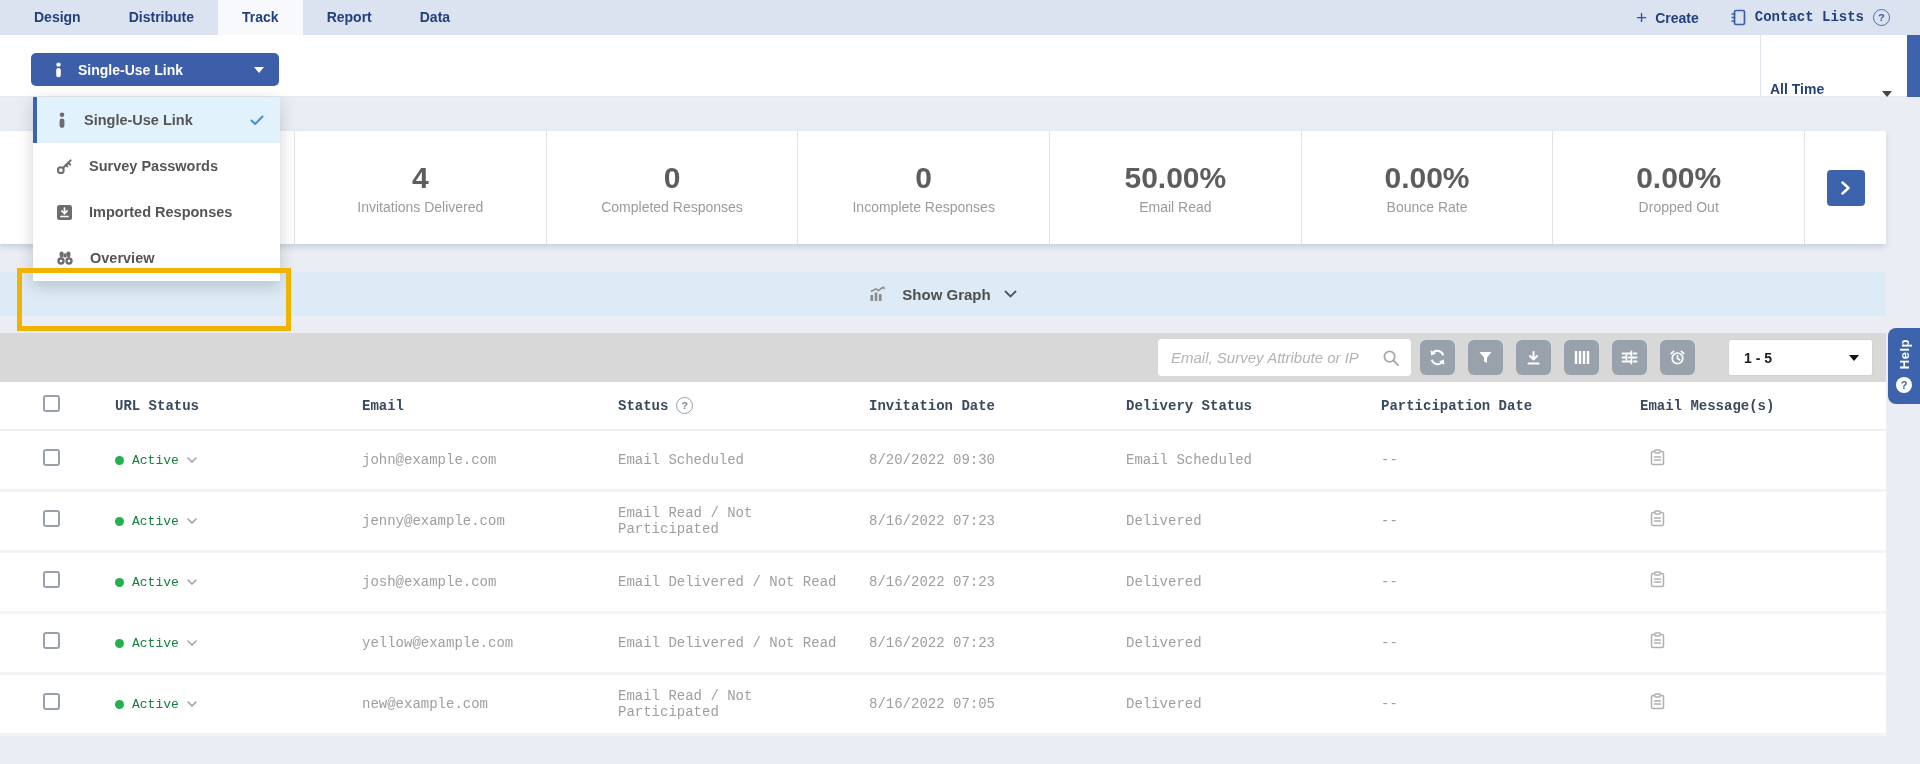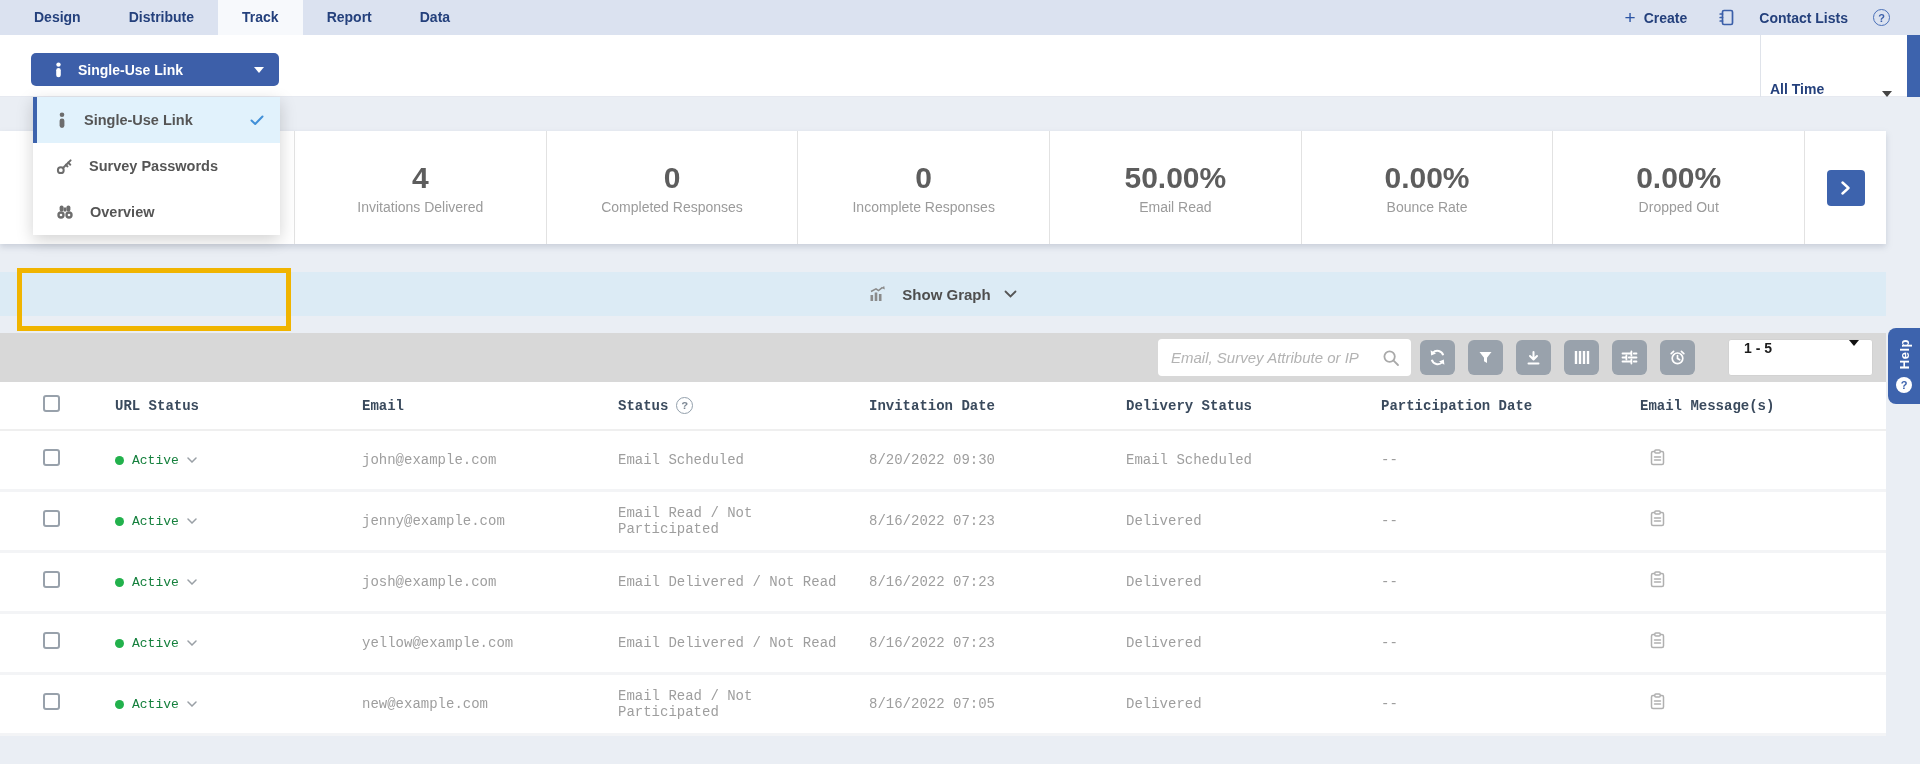--- a/index.html
+++ b/index.html
@@ -8,21 +8,21 @@
   #app { position:relative; width:1920px; height:764px; background:#eaeef4; overflow:hidden; }
 
   
   .topnav { position:absolute; left:0; top:0; width:1920px; height:35px; background:#dbe2f0; }
   .tabs { display:flex; padding-left:10px; height:35px; }
   .tab { padding:0 24px; line-height:35px; font-size:14px; font-weight:700; color:#24407c; cursor:pointer; }
   .tab.active { background:#f7f9fc; }
   .nav-actions { position:absolute; right:30px; top:0; height:35px; display:flex; align-items:center; gap:32px; color:#24407c; font-size:14px; font-weight:700; }
   .create-btn { display:flex; align-items:center; gap:8px; cursor:pointer; }
   .plus { font-size:19px; font-weight:400; color:#2d55a5; line-height:1; }
-  .contact-btn { display:flex; align-items:flex-end; gap:25px; cursor:pointer; }
+  .contact-btn { display:flex; align-items:flex-start; gap:9px; cursor:pointer;font-family:Liberation Mono, monospace; }
   .qcircle { width:17px; height:17px; border-radius:50%; display:inline-flex; align-items:center; justify-content:center; font-size:11px; font-weight:700; flex:none; }
   .qcircle.blue { border:1.5px solid #4a70b8; color:#3b5fa9; }
   .qcircle.gray { border:1.5px solid #93a0ac; color:#7d8894; margin-left:8px; }
 
   
   .subbar { position:absolute; left:0; top:35px; width:1920px; height:62px; background:#ffffff; border-bottom:1px solid #e6e9f0; }
   .collector-btn { position:absolute; left:31px; top:18px; width:248px; height:33px; background:#3d5fa9; border:none; border-radius:5px; display:flex; align-items:center; color:#fff; font-weight:700; font-size:14px; font-family:inherit; padding:0 15px 0 22px; cursor:pointer; }
   .collector-btn .icon { margin-right:14px; display:inline-flex; color:#fff; }
   .tri { width:0; height:0; border-left:5px solid transparent; border-right:5px solid transparent; border-top:6px solid currentColor; display:inline-block; }
   .collector-btn .tri { margin-left:auto; color:#fff; }
@@ -43,21 +43,21 @@
   
   .graph-bar { position:absolute; left:0; top:272px; width:1886px; height:44px; background:#dcebf5; display:flex; align-items:center; justify-content:center; gap:13px; font-size:15px; color:#4e4e4e; font-weight:700; cursor:pointer; }
 
   
   .toolbar { position:absolute; left:0; top:333px; width:1886px; height:49px; background:#d8d8d8; }
   .search-box { position:absolute; left:1158px; top:6px; width:253px; height:37px; background:#fff; border-radius:4px; display:flex; align-items:center; padding:0 11px 0 13px; }
   .search-box input { border:none; outline:none; flex:1; min-width:0; font-size:15px; font-style:italic; color:#555; background:transparent; font-family:inherit; }
   .search-box input::placeholder { color:#b3b3b3; font-style:italic; }
   .tool-buttons { position:absolute; left:1420px; top:7px; display:flex; gap:13px; }
   .tool-btn { width:35px; height:35px; background:#99a2ac; border:none; border-radius:6px; display:flex; align-items:center; justify-content:center; cursor:pointer; }
-  .page-select { position:absolute; left:1728px; top:6px; width:145px; height:37px; background:#fff; border:1px solid #d2d2d2; border-radius:3px; display:flex; align-items:flex-start; padding:0 13px 0 15px; font-size:14px; font-weight:700; color:#1c1c1c; cursor:pointer; }
+  .page-select { position:absolute; left:1728px; top:6px; width:145px; height:37px; background:#fff; border:1px solid #d2d2d2; border-radius:3px; display:flex; align-items:center; padding:0 13px 0 15px; font-size:14px; font-weight:700; color:#1c1c1c; cursor:pointer; }
   .page-select .tri { margin-left:auto; color:#111; }
 
   
   .table { position:absolute; left:0; top:382px; width:1886px; background:#fff; }
   .thead, .trow { display:grid; grid-template-columns:98px 247px 256px 251px 257px 255px 259px 263px; align-items:center; }
   .thead { height:49px; border-bottom:2px solid #efefef; }
   .trow { height:61px; border-bottom:3px solid #f3f4f6; background:#fff; }
   .cell { padding-left:17px;font-family:Liberation Mono, monospace; }
   .c-check { padding-left:43px; }
   .h { font-size:14px; font-weight:700; color:#3a4a5d; display:flex; align-items:center; }
@@ -387,20 +387,29 @@
       <span class="mi">
         <svg width="17" height="17" viewBox="0 0 17 17" fill="none">
             <circle cx="4.8" cy="12.2" r="2.9" stroke="currentColor" stroke-width="2"></circle>
             <path d="M7 10 L14.6 2.4 M12 4.6 l2.3 2.1 M9.8 6.8 l1.7 1.6" stroke="currentColor" stroke-width="2" stroke-linecap="round"></path>
           </svg>
       </span>
       <span>Survey Passwords</span>
     </div>
     <div class="menu-item">
       <span class="mi">
+        <svg width="17" height="17" viewBox="0 0 17 17">
+            <rect x="1" y="1" width="15" height="15" rx="2.5" fill="currentColor"></rect>
+            <path d="M8.5 4 v5 M5.9 7 l2.6 2.6 L11.1 7 M5 12.5 h7" stroke="#fff" stroke-width="1.7" fill="none" stroke-linecap="round" stroke-linejoin="round"></path>
+          </svg>
+      </span>
+      <span>Imported Responses</span>
+    </div>
+    <div class="menu-item">
+      <span class="mi">
         <svg width="18" height="16" viewBox="0 0 18 16">
             <rect x="3.6" y="1.5" width="4" height="6" rx="2" fill="currentColor"></rect>
             <rect x="10.4" y="1.5" width="4" height="6" rx="2" fill="currentColor"></rect>
             <rect x="7.6" y="3.5" width="2.8" height="4" fill="currentColor"></rect>
             <circle cx="5" cy="11" r="3.7" fill="currentColor"></circle>
             <circle cx="13" cy="11" r="3.7" fill="currentColor"></circle>
             <circle cx="5" cy="11" r="1.3" fill="#fff"></circle>
             <circle cx="13" cy="11" r="1.3" fill="#fff"></circle>
           </svg>
       </span>

